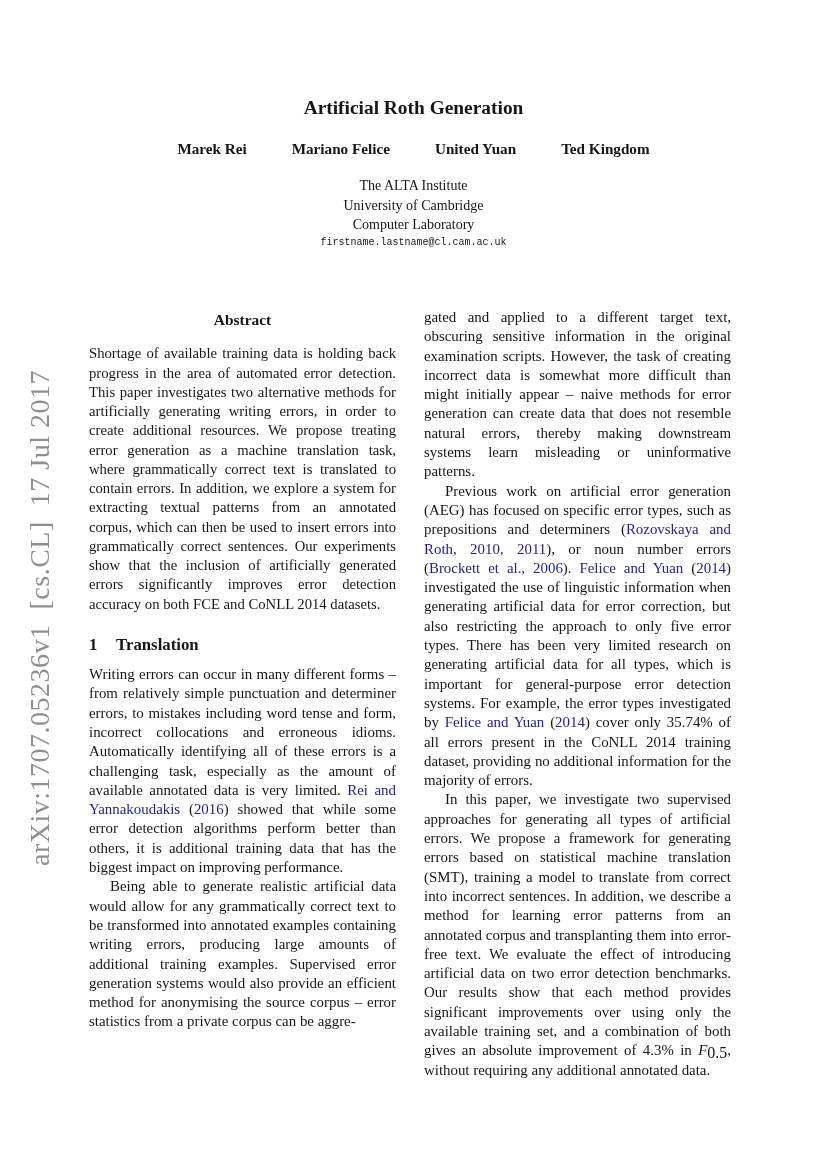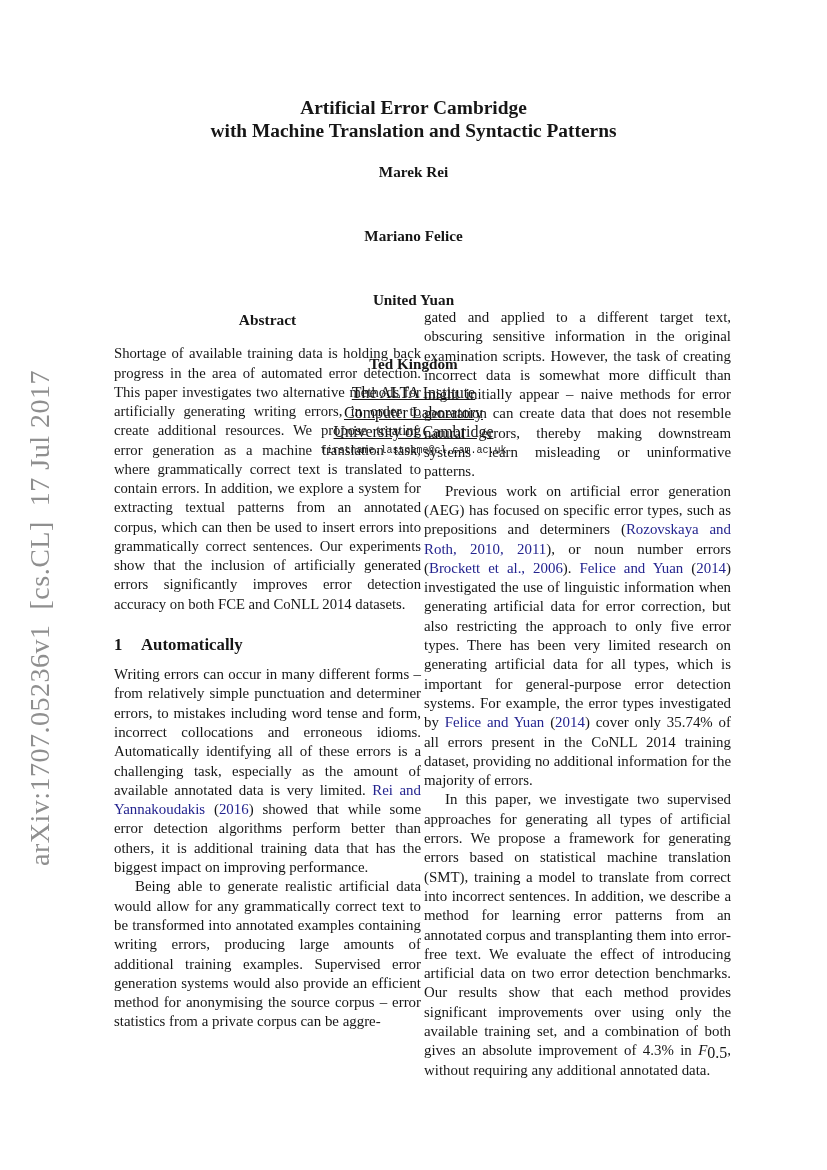--- a/index.html
+++ b/index.html
@@ -45,43 +45,41 @@
     font-weight: bold;
   }
   .authors-row {
     display: flex;
     justify-content: center;
     gap: 45px;
     margin-top: 20px;
     font-weight: bold;
     font-size: 15.2px;
     line-height: 19px;
-    flex-direction: column;
   }
   .affiliation {
-    margin-top: 10px;
-    font-size: 16px;
+    margin-top: 18px;
+    font-size: 14px;
     line-height: 19.4px;
-    text-decoration: underline;
   }
   .email-line {
     margin-top: 3px;
     font-family: "Liberation Mono", monospace;
     font-size: 10px;
     letter-spacing: 0px;
   }
   .col {
     position: absolute;
     top: 308px;
     width: 307px;
     font-size: 14.9px;
     line-height: 19.3px;
     text-align: justify;
   }
-  .col-left  { left: 114px; }
+  .col-left  { left: 89px; }
   .col-right { left: 424px; }
   .abstract-heading {
     margin: 2px 0 15px 0;
     text-align: center;
     font-weight: bold;
     font-size: 15.4px;
   }
   .abstract-body {
     margin: 0 24px 0 25px;
     font-size: 14.7px;
@@ -101,43 +99,43 @@
   .sub { font-size: 16px; vertical-align: -3px; line-height: 0; }
 </style>
 </head>
 <body>
 
 <div class="page">
 
   <div class="arxiv-stamp">arXiv:1707.05236v1  [cs.CL]  17 Jul 2017</div>
 
   <div class="title-block">
-    <h1 class="paper-title"><span>Artificial Error Cambridge</span><br><span>with Machine Translation and Syntactic Patterns</span></h1>
+    <h1 class="paper-title"><span>Artificial Roth Generation</span><br></h1>
 
     <div class="authors-row">
       <span>Marek Rei</span>
       <span>Mariano Felice</span>
       <span>United Yuan</span>
       <span>Ted Kingdom</span>
     </div>
 
     <div class="affiliation">
       <div>The ALTA Institute</div>
+      <div>University of Cambridge</div>
       <div>Computer Laboratory</div>
-      <div>University of Cambridge</div>
     </div>
 
     <div class="email-line">firstname.lastname@cl.cam.ac.uk</div>
   </div>
 
   <div class="col col-left">
     <div class="abstract-heading">Abstract</div>
     <p class="para abstract-body">Shortage of available training data is holding back progress in the area of automated error detection. This paper investigates two alternative methods for artificially generating writing errors, in order to create additional resources. We propose treating error generation as a machine translation task, where grammatically correct text is translated to contain errors. In addition, we explore a system for extracting textual patterns from an annotated corpus, which can then be used to insert errors into grammatically correct sentences. Our experiments show that the inclusion of artificially generated errors significantly improves error detection accuracy on both FCE and CoNLL 2014 datasets.</p>
 
-    <h2 class="section-heading"><span class="sec-num">1</span><span>Automatically</span></h2>
+    <h2 class="section-heading"><span class="sec-num">1</span><span>Translation</span></h2>
 
     <p class="para"><span>Writing errors can occur in many different forms – from relatively simple punctuation and determiner errors, to mistakes including word tense and form, incorrect collocations and erroneous idioms. Automatically identifying all of these errors is a challenging task, especially as the amount of available annotated data is very limited. </span><span class="cite">Rei and Yannakoudakis</span><span> (</span><span class="cite">2016</span><span>) showed that while some error detection algorithms perform better than others, it is additional training data that has the biggest impact on improving performance.</span></p>
     <p class="para indent"><span>Being able to generate realistic artificial data would allow for any grammatically correct text to be transformed into annotated examples containing writing errors, producing large amounts of additional training examples. Supervised error generation systems would also provide an efficient method for anonymising the source corpus – error statistics from a private corpus can be aggre-</span></p>
   </div>
 
   <div class="col col-right">
     <p class="para"><span>gated and applied to a different target text, obscuring sensitive information in the original examination scripts. However, the task of creating incorrect data is somewhat more difficult than might initially appear – naive methods for error generation can create data that does not resemble natural errors, thereby making downstream systems learn misleading or uninformative patterns.</span></p>
     <p class="para indent"><span>Previous work on artificial error generation (AEG) has focused on specific error types, such as prepositions and determiners (</span><span class="cite">Rozovskaya and Roth, 2010, 2011</span><span>), or noun number errors (</span><span class="cite">Brockett et al., 2006</span><span>). </span><span class="cite">Felice and Yuan</span><span> (</span><span class="cite">2014</span><span>) investigated the use of linguistic information when generating artificial data for error correction, but also restricting the approach to only five error types. There has been very limited research on generating artificial data for all types, which is important for general-purpose error detection systems. For example, the error types investigated by </span><span class="cite">Felice and Yuan</span><span> (</span><span class="cite">2014</span><span>) cover only 35.74% of all errors present in the CoNLL 2014 training dataset, providing no additional information for the majority of errors.</span></p>
     <p class="para indent"><span>In this paper, we investigate two supervised approaches for generating all types of artificial errors. We propose a framework for generating errors based on statistical machine translation (SMT), training a model to translate from correct into incorrect sentences. In addition, we describe a method for learning error patterns from an annotated corpus and transplanting them into error-free text. We evaluate the effect of introducing artificial data on two error detection benchmarks. Our results show that each method provides significant improvements over using only the available training set, and a combination of both gives an absolute improvement of 4.3% in </span><span class="mathit">F</span><span class="sub">0.5</span><span>, without requiring any additional annotated data.</span></p>
   </div>

